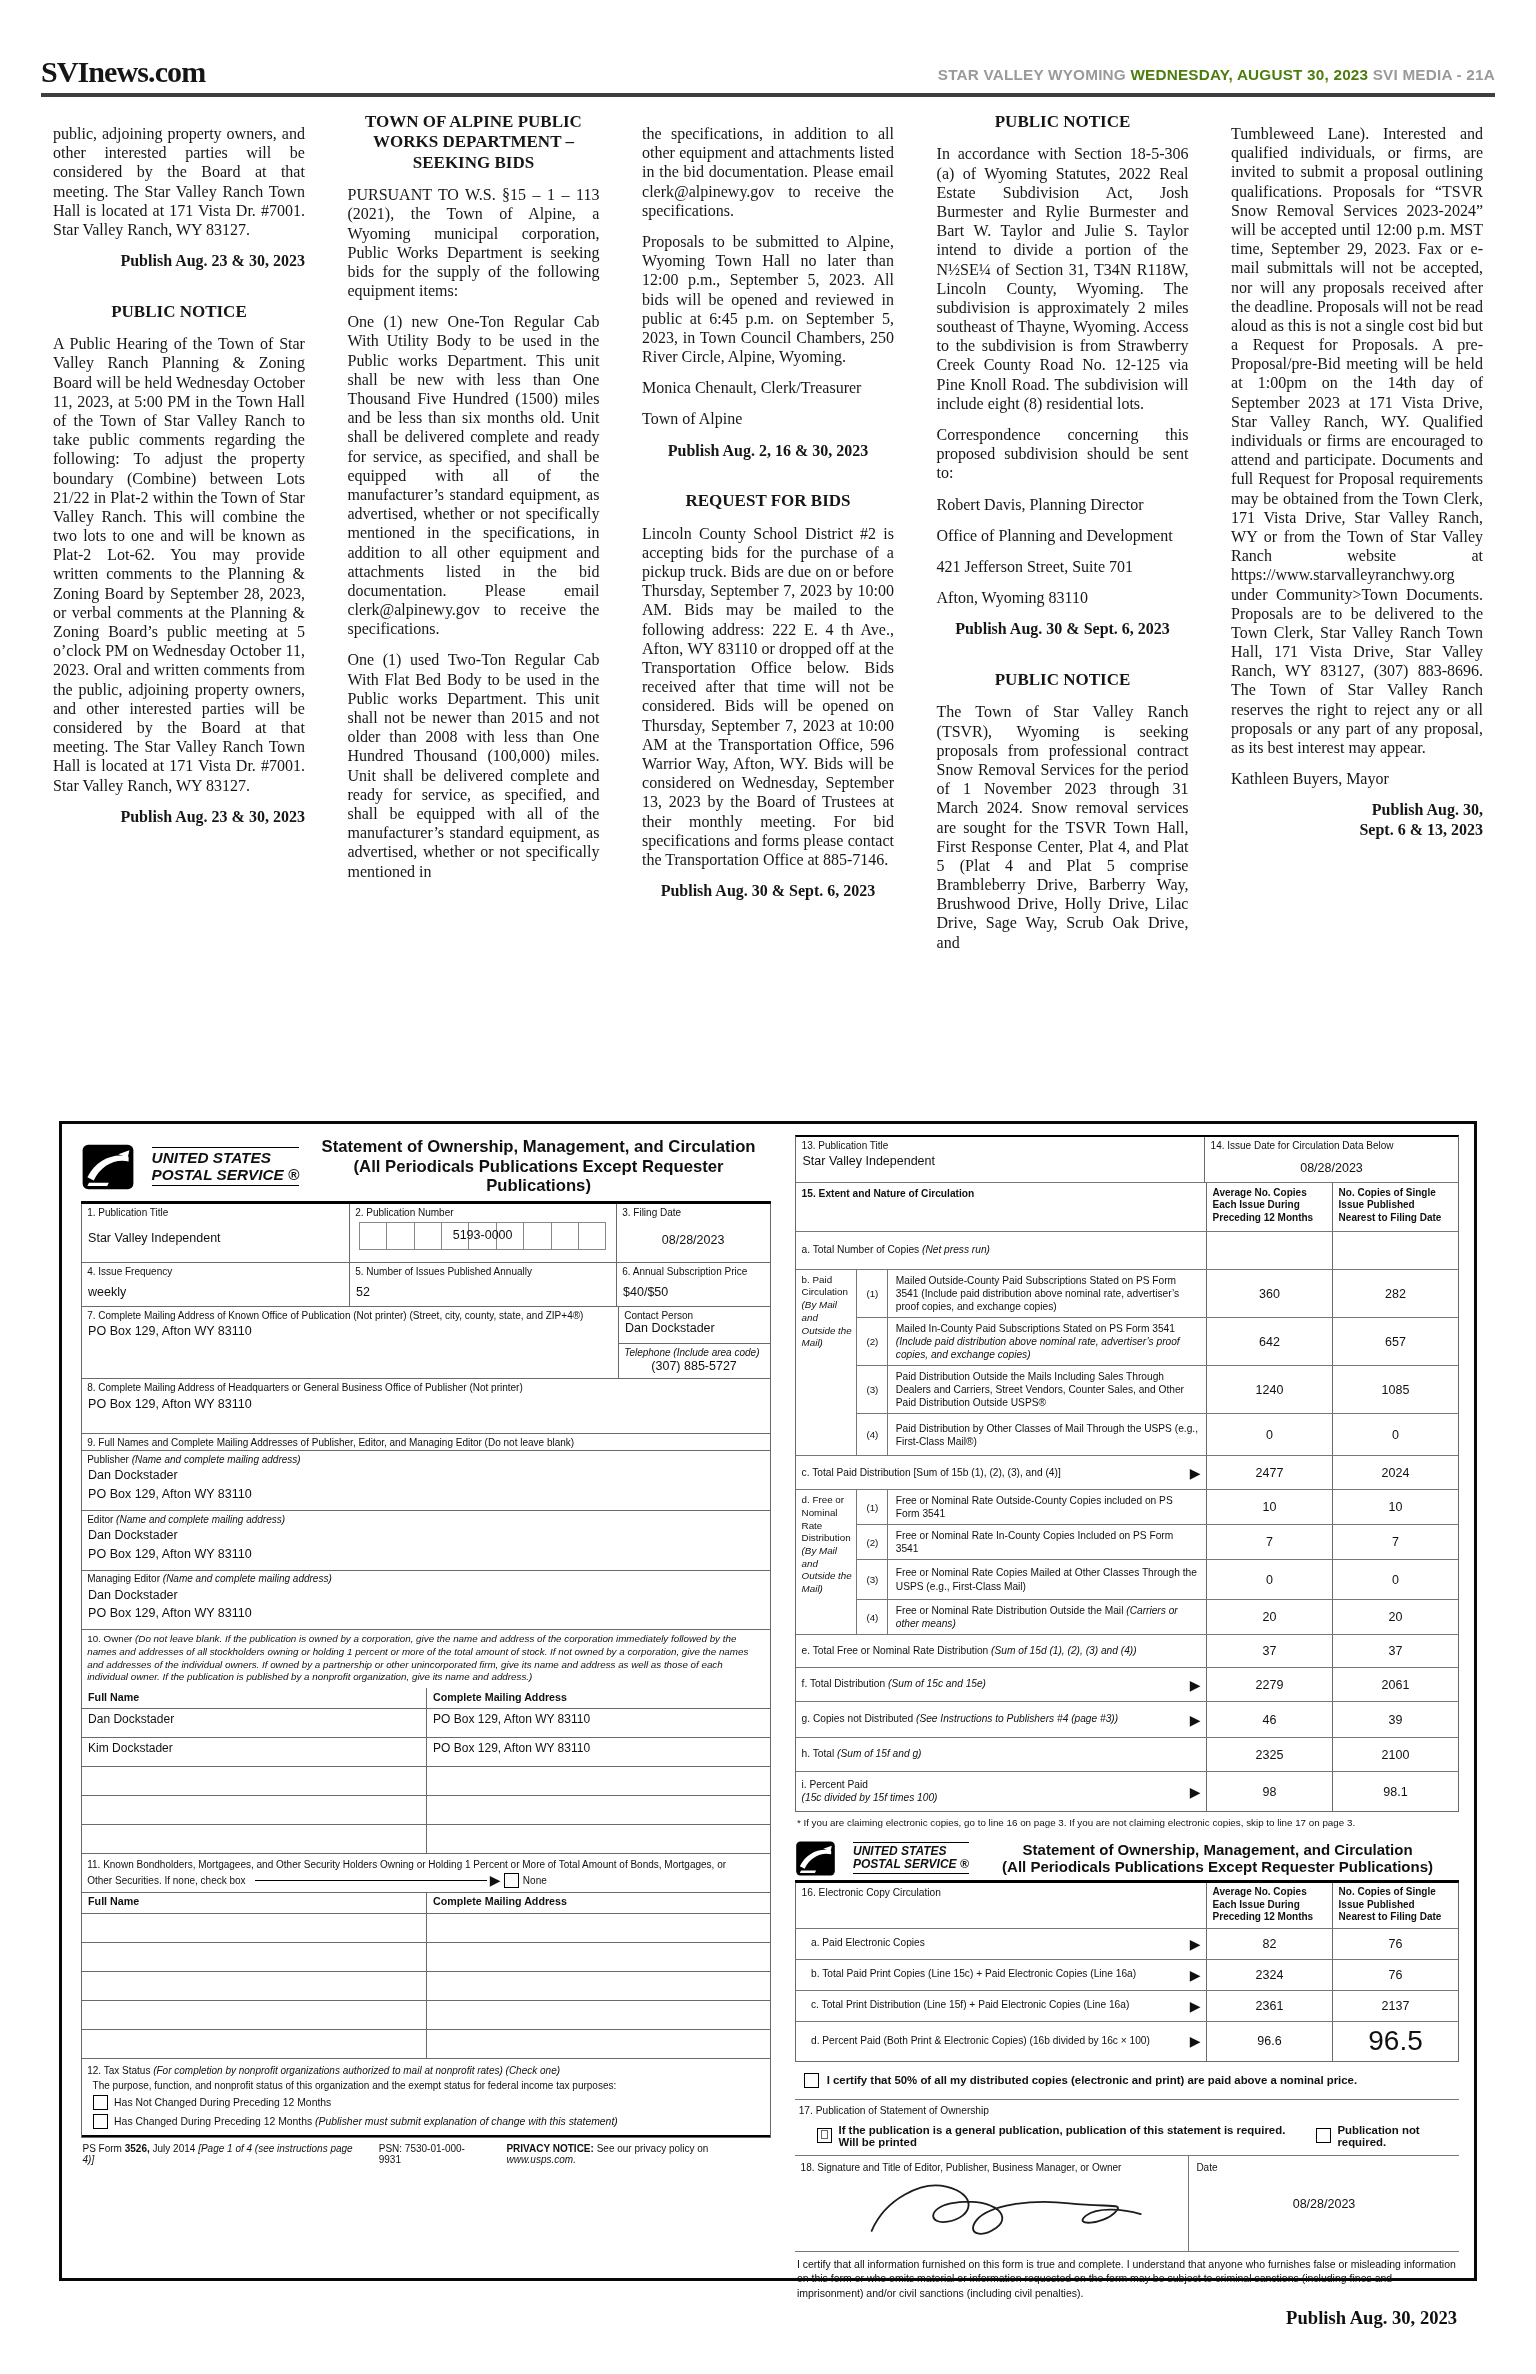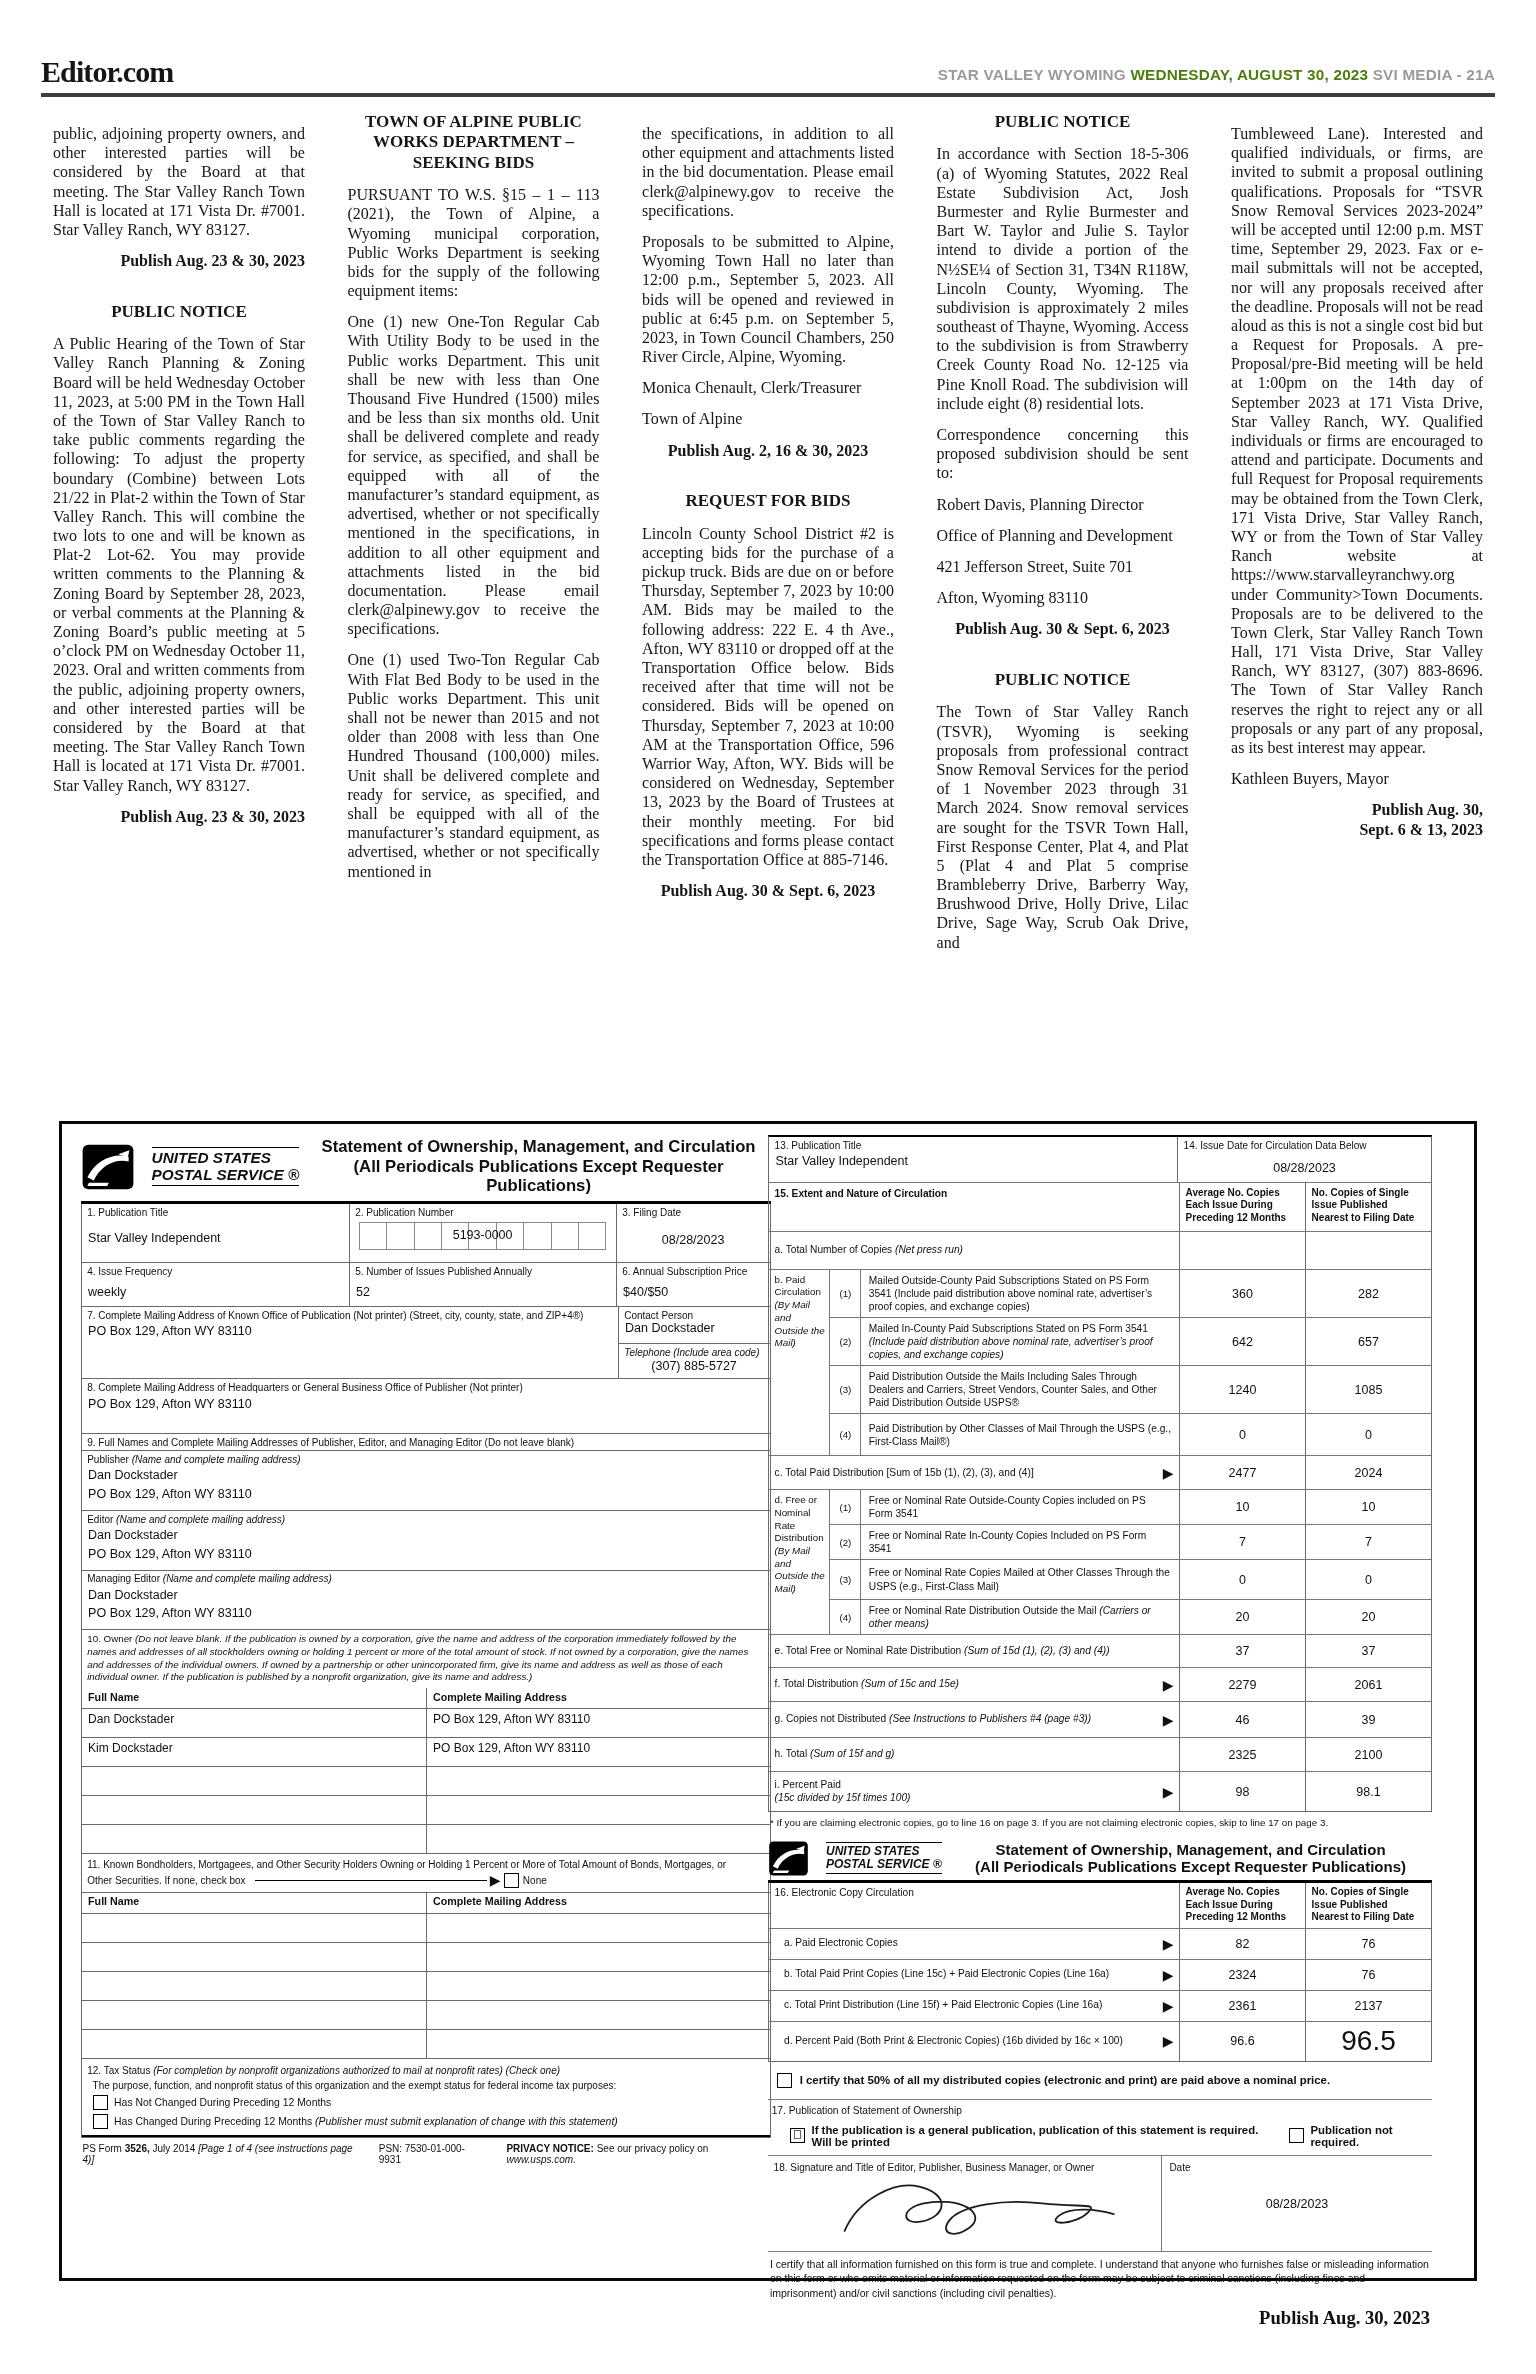--- a/index.html
+++ b/index.html
@@ -23,21 +23,21 @@
   .nh {margin:0; font-size:17px; font-weight:bold; text-align:center; line-height:1.2;}
   .pubr {font-weight:bold; text-align:right !important;}
   .pubc {font-weight:bold; text-align:center !important;}
   .prewrap {white-space:pre-line;}
   .gap {height:19.5px;}
 
   
   .form-box {position:absolute; left:59px; top:1121px; width:1412px; height:1154px;
              border:3.7px solid #080808; background:#fff; font-family:"Liberation Sans", sans-serif; color:#101010;}
   .fleft  {position:absolute; left:18.6px; top:13px; width:690px;}
-  .fright {position:absolute; left:706px; top:11px; width:664px;}
+  .fright {position:absolute; left:733px; top:11px; width:664px;}
 
   .usps-head {display:flex; align-items:center; border-bottom:3.7px solid #000; padding-bottom:4.6px;}
   .usps-logo svg {display:block;}
   .usps-name {margin-left:17px; font-weight:bold; font-style:italic; font-size:15.3px; line-height:1.08;
               border-top:1.9px solid #000; padding-top:1.9px; white-space:nowrap;}
   .usps-name .l2 {border-bottom:1.9px solid #000; padding-bottom:1.9px;}
   .usps-title {flex:1; text-align:center; font-weight:bold; font-size:16.7px; line-height:1.18; margin-left:7.4px;}
   .usps-head.small {padding-bottom:3.7px; border-bottom-width:2.8px; margin-top:5.6px;}
   .usps-head.small .usps-name {font-size:12px;}
   .usps-head.small .usps-title {font-size:15px;}
@@ -106,21 +106,21 @@
   .certtext {font-size:10.5px; line-height:1.35; padding:5.6px 1.9px 0;}
   .pubbottom {font-family:"Liberation Serif", serif; font-weight:bold; font-size:18.6px; text-align:right; padding:7.4px 1.9px 0;}
   .sig {margin:-3.7px 0 0 56px;}
 </style>
 </head>
 <body>
 
 <div class="page">
 
   <header class="masthead">
-    <div class="site">Editor.com</div>
+    <div class="site">SVInews.com</div>
     <div class="mast-right">
       <span class="gray">STAR VALLEY WYOMING </span><span class="blk">WEDNESDAY, AUGUST 30, 2023</span><span class="gray"> SVI MEDIA - 21A</span>
     </div>
   </header>
   <div class="mastrule"></div>
 
   <main class="articles">
 
     <section class="col">
       <p>public, adjoining property owners, and other interested parties will be considered by the Board at that meeting.  The Star Valley Ranch Town Hall is located at 171 Vista Dr. #7001. Star Valley Ranch, WY 83127.</p>

